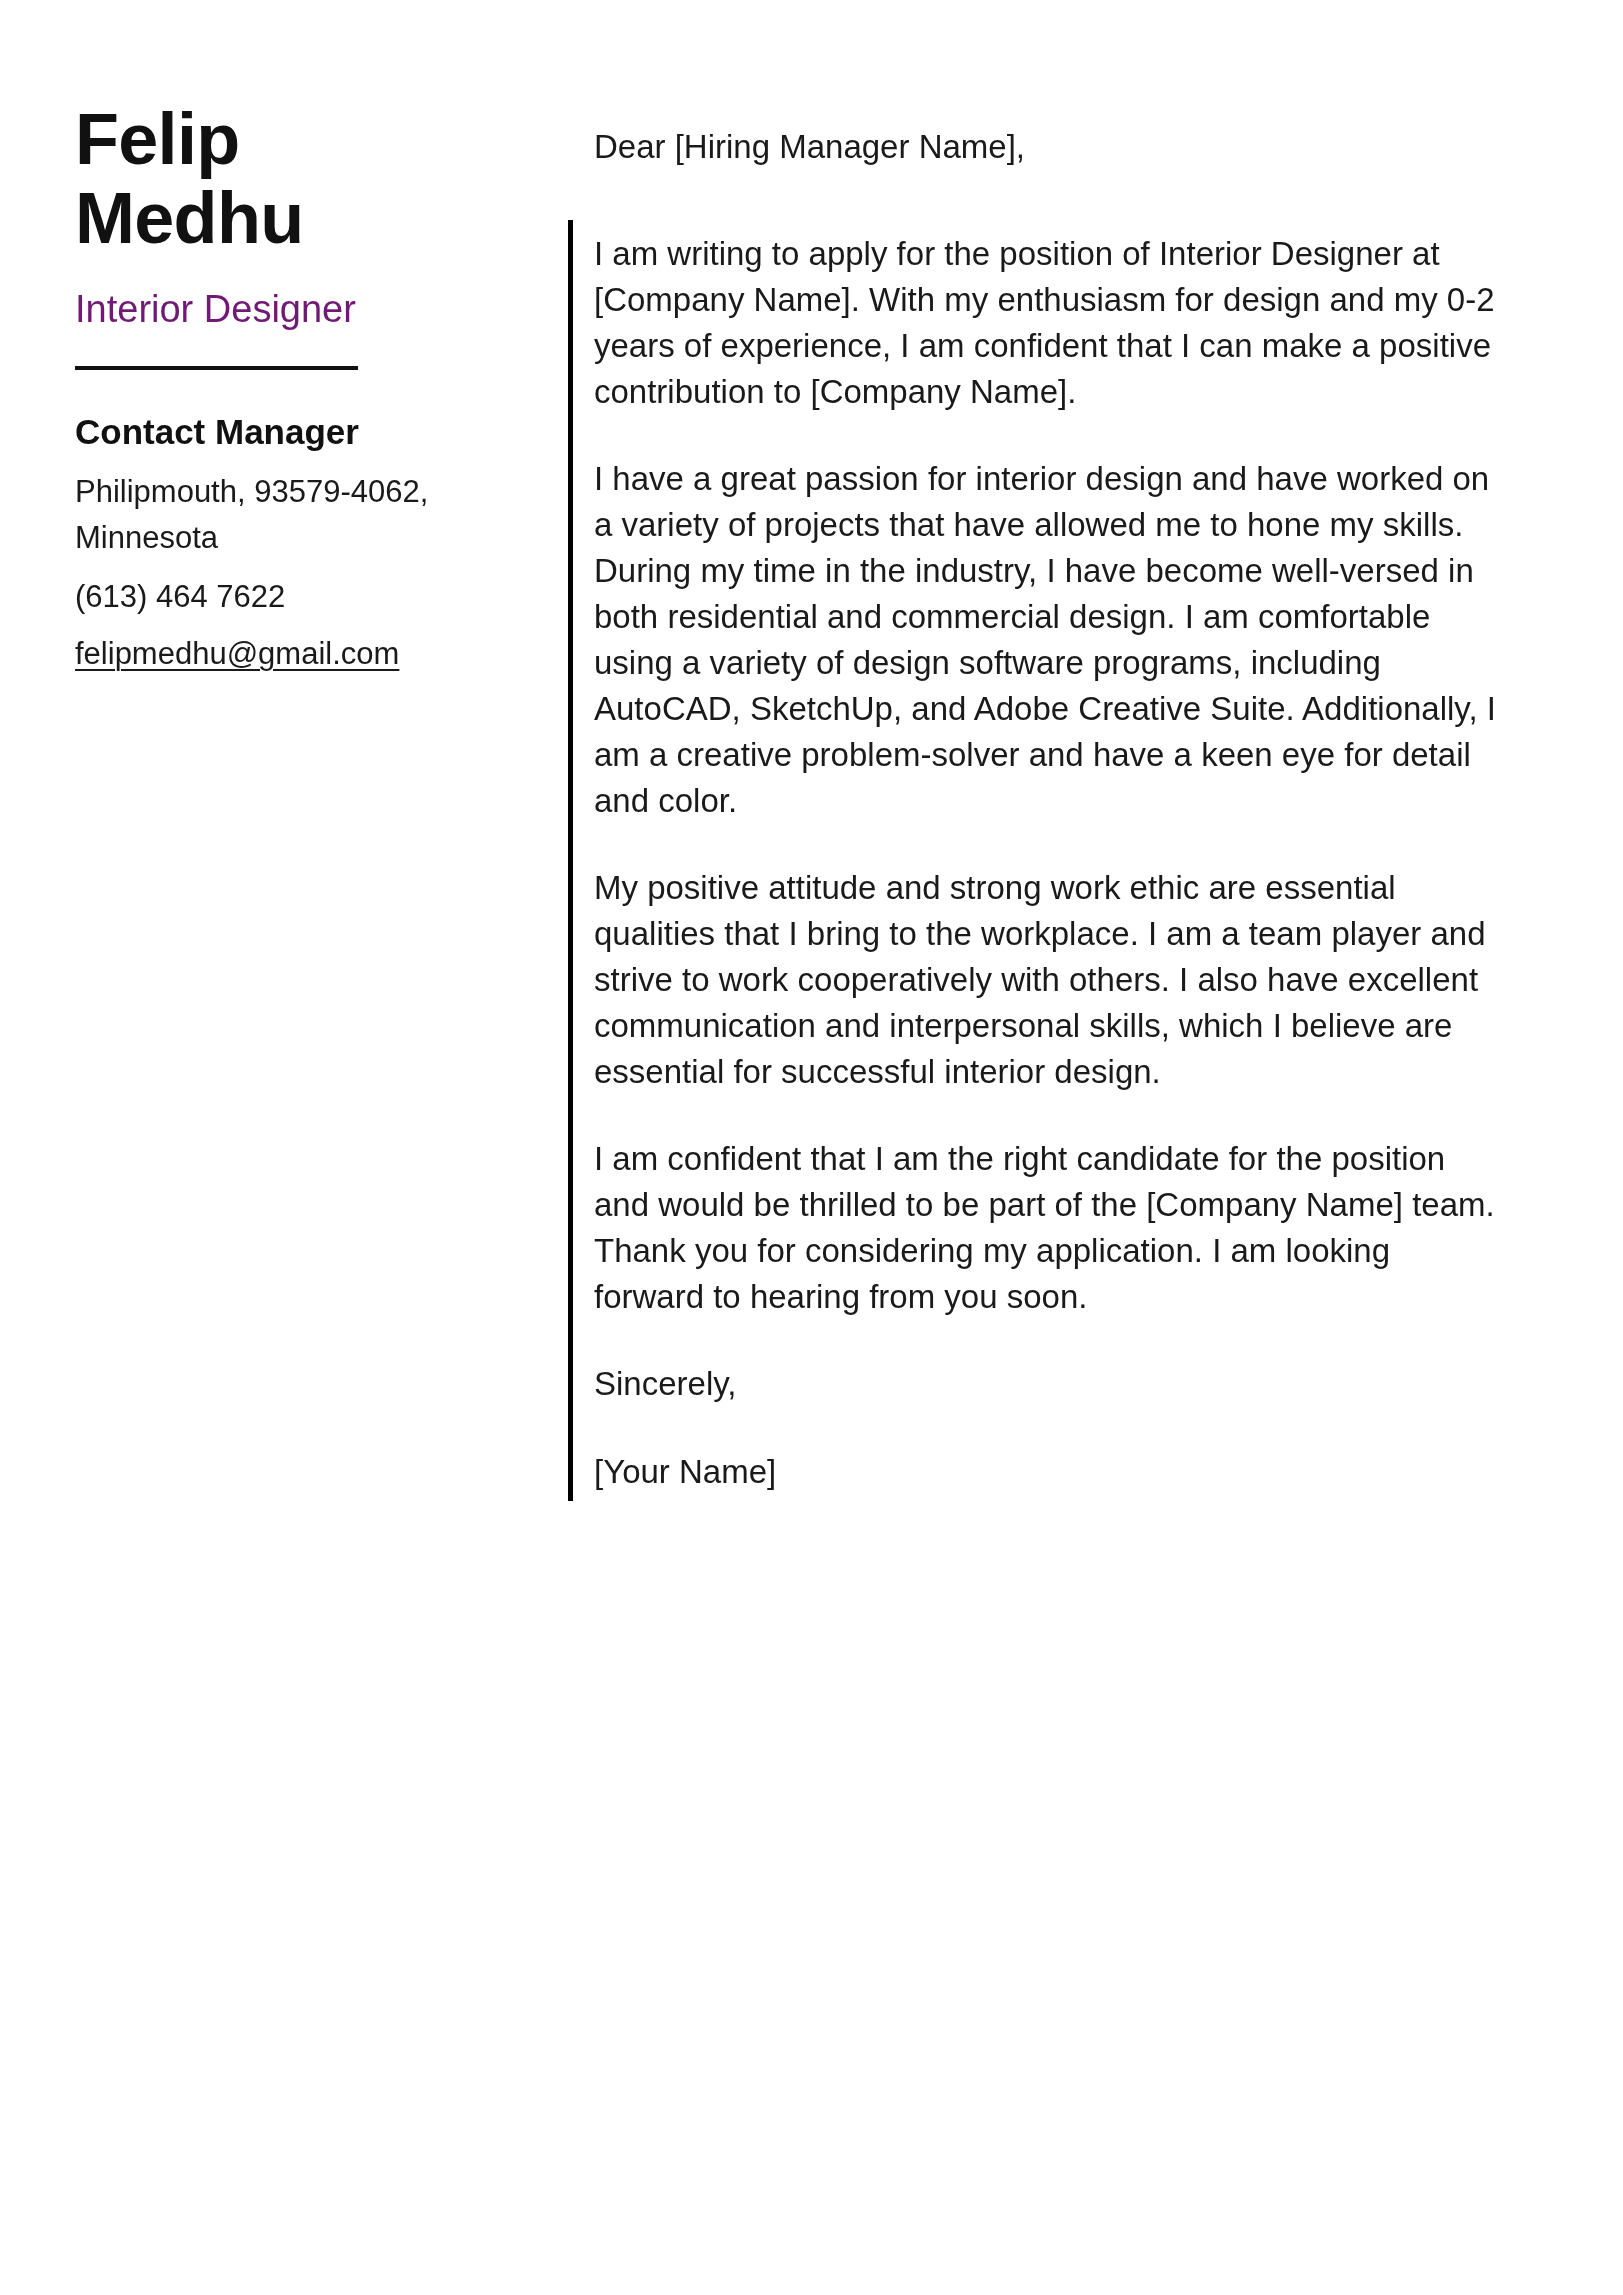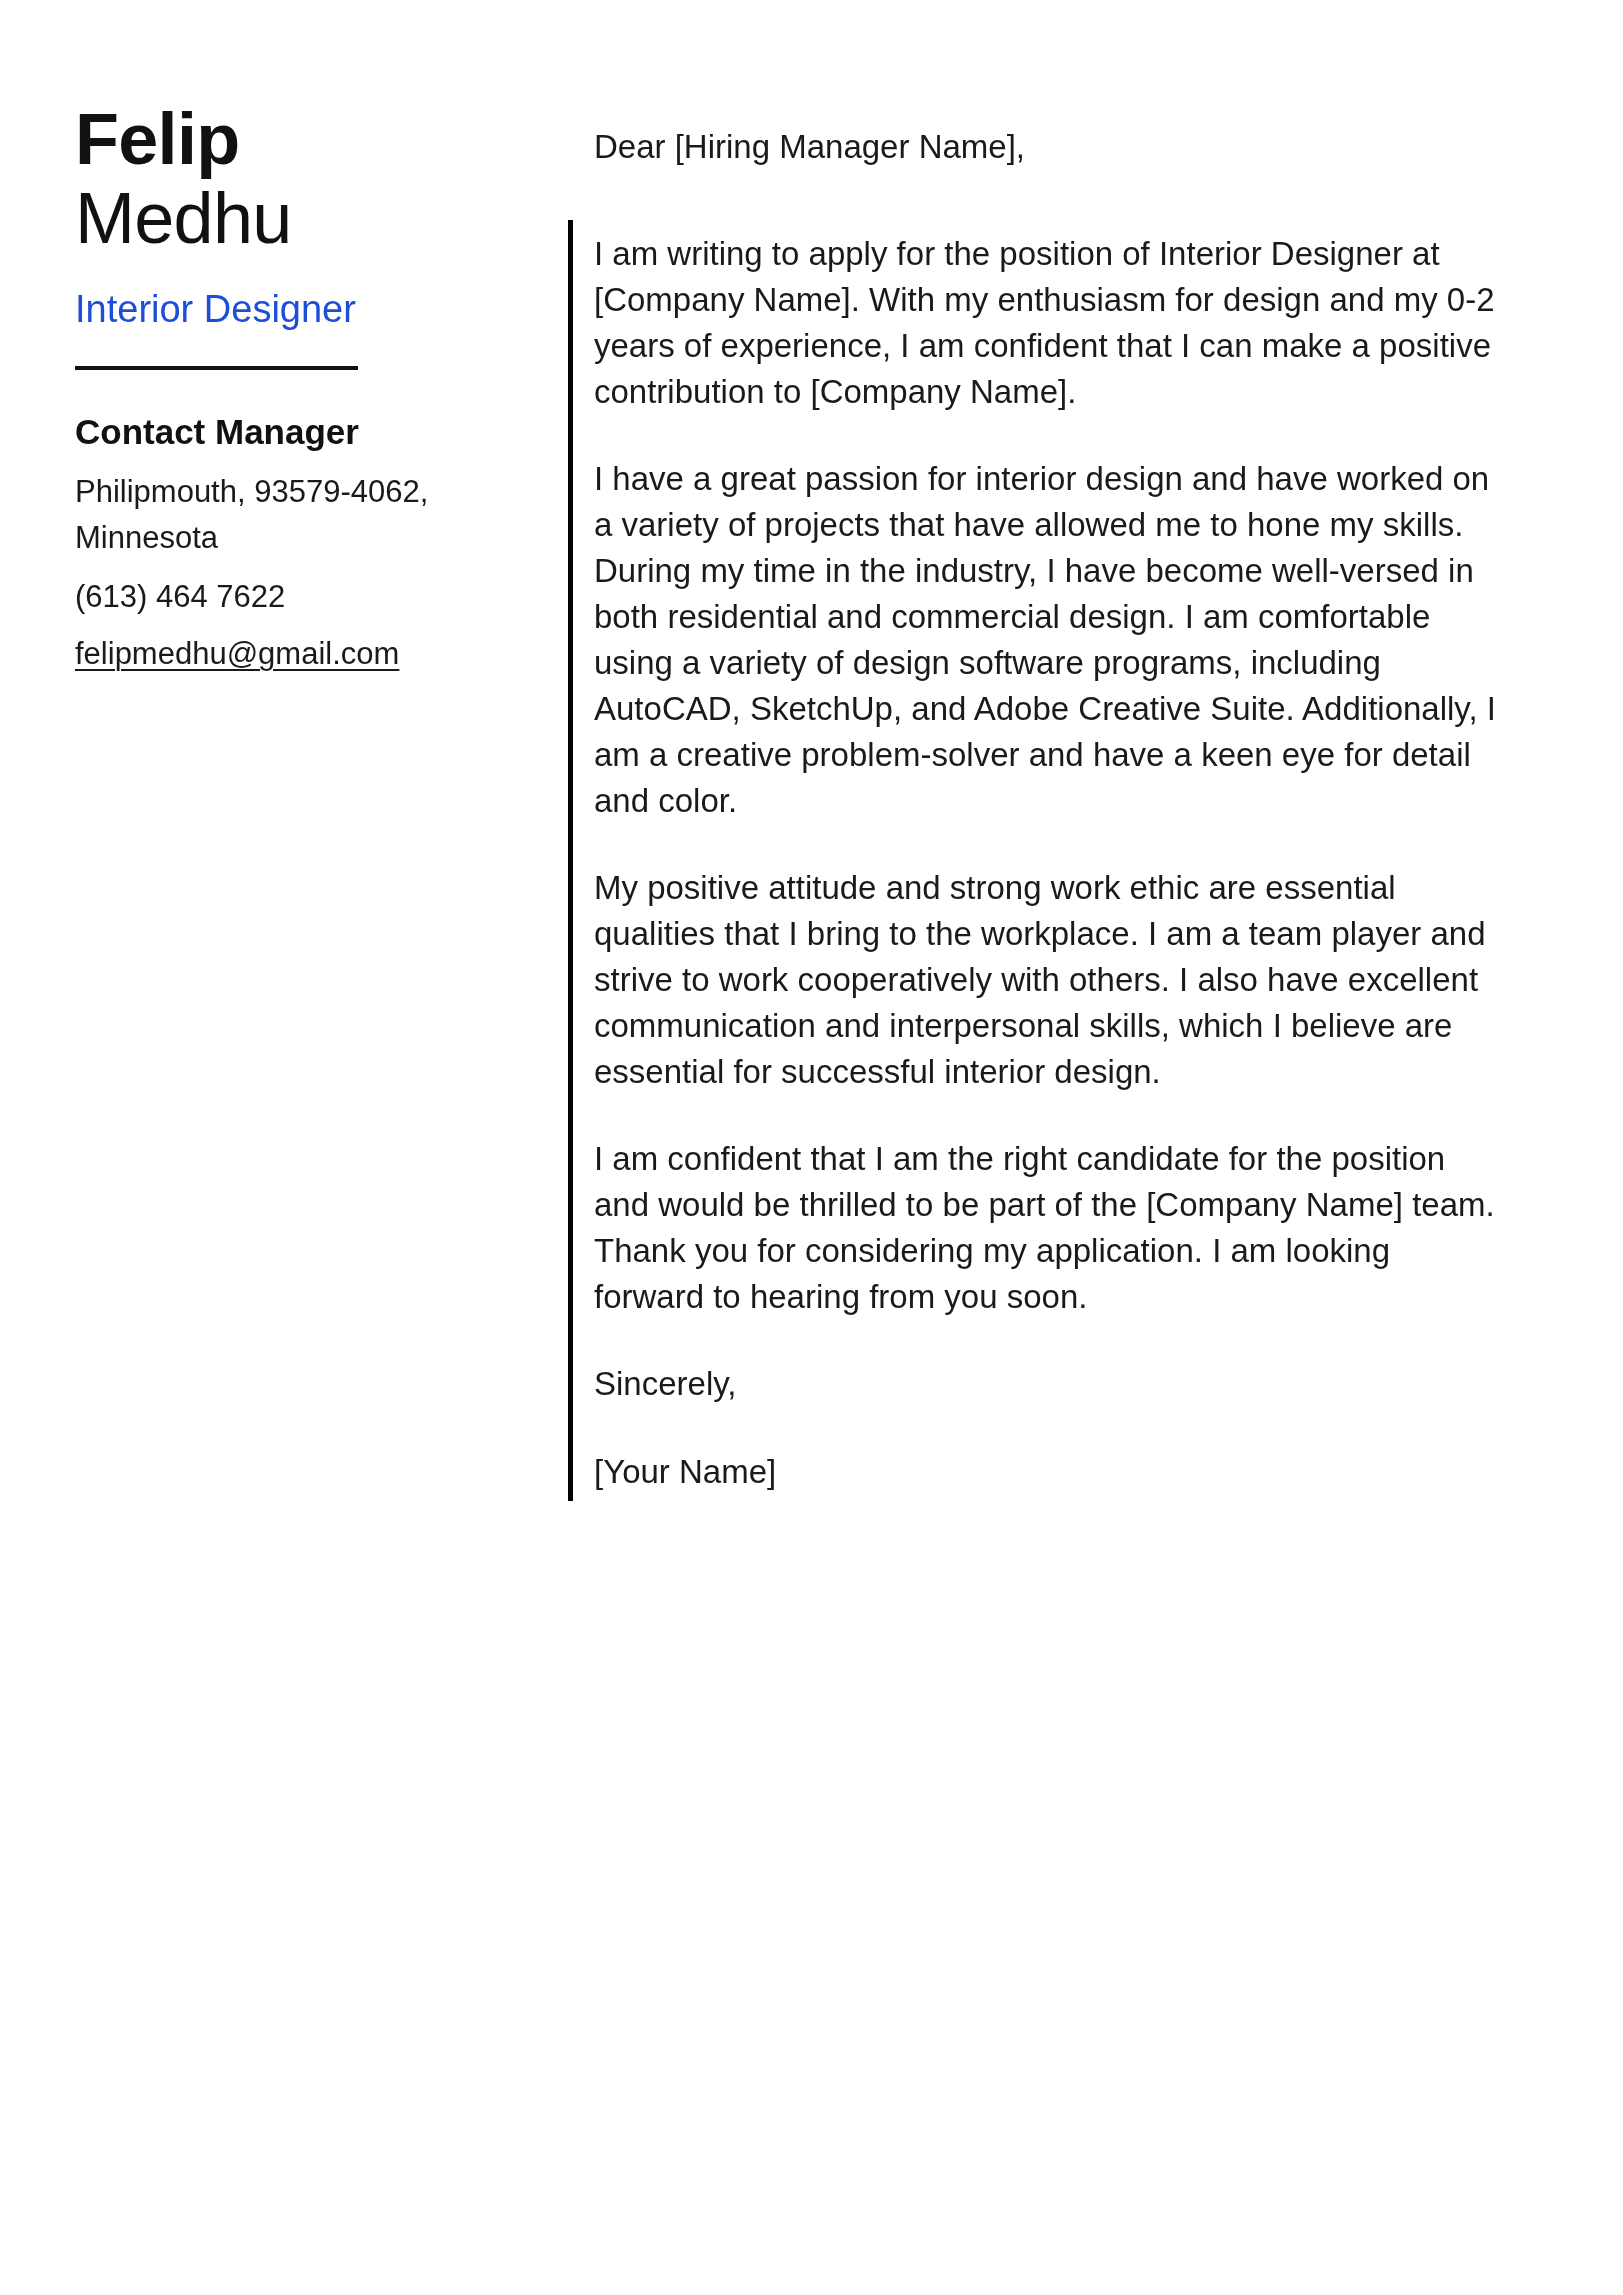--- a/index.html
+++ b/index.html
@@ -24,27 +24,27 @@
     top: 100px;
     width: 367px;
   }
   .name {
     color: #111111;
     font-size: 72px;
     line-height: 79px;
     letter-spacing: -0.7px;
   }
   .name-first { display: block; font-weight: 700; }
-  .name-last  { display: block; font-weight: 400; }
+  .name-last  { display: block; font-weight: 700; }
   .job-title {
     margin-top: 30px;
     font-size: 38px;
     line-height: 43px;
     font-weight: 400;
-    color: #1d4ed8;
+    color: #701a75;
   }
   .rule {
     margin-top: 35px;
     width: 283px;
     height: 3.9px;
     background: #111111;
   }
   .contact-heading {
     margin-top: 41px;
     font-size: 35px;

